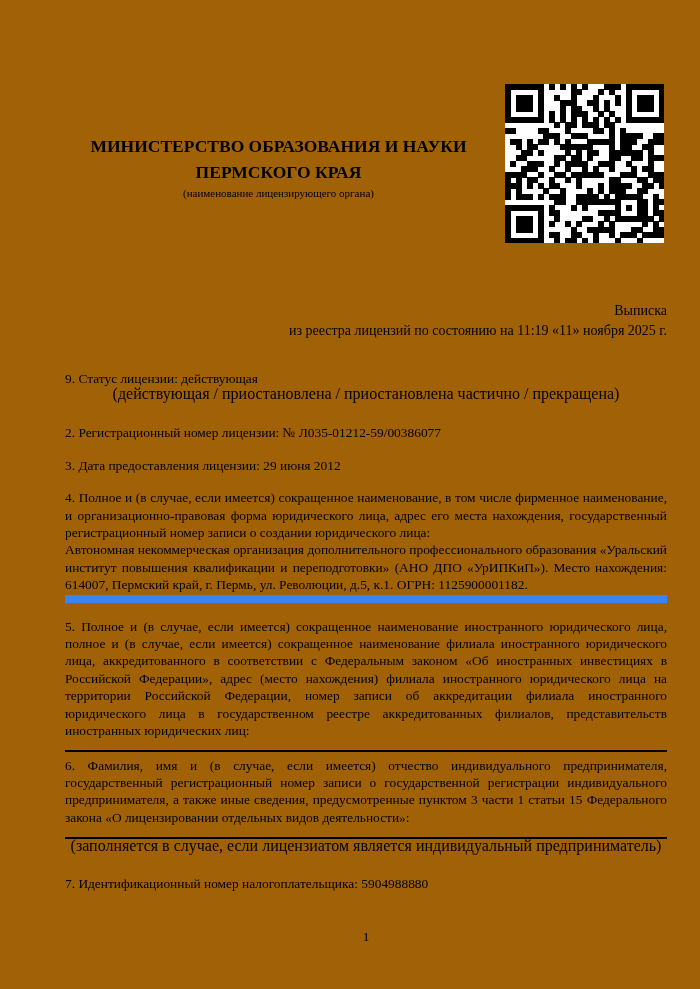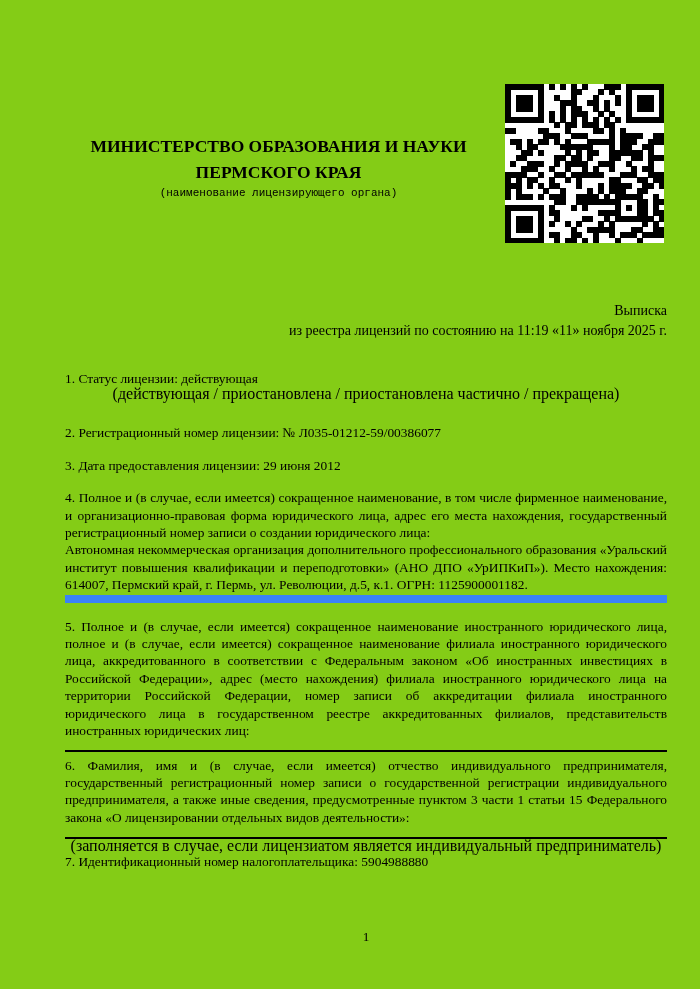--- a/index.html
+++ b/index.html
@@ -1,47 +1,47 @@
 <!DOCTYPE html>
 <html><head>
 <meta charset="utf-8">
 <style>
   * { margin:0; padding:0; box-sizing:border-box; }
   html, body { background:#ffffff; }
   .page {
     position:relative;
     width:700px; height:989px;
-    background:#84cc16; color:#000000;
+    background:#a16207; color:#000000;
     font-family:"Liberation Serif", serif;
     font-size:13.4px; line-height:17.4px;
     padding:0 33px 0 65px;
     overflow:hidden;
   }
   .ministry { margin-top:133px; width:427px; text-align:center; }
   .ministry-line { font-weight:bold; font-size:17.5px; line-height:26px; }
-  .ministry-caption { font-size:11px; line-height:16px;font-family:Liberation Mono, monospace; }
+  .ministry-caption { font-size:11px; line-height:16px; }
   .qr {
     position:absolute; top:84px; left:505px;
     width:159px; height:159px;
   }
   .qr svg { display:block; width:159px; height:159px; shape-rendering:crispEdges; }
   .doc-title { margin-top:100px; text-align:right; font-size:14px; line-height:20px; }
   .caption { font-size:16px; line-height:14px; text-align:center; }
   .para { text-align:justify; }
   .field-1 { margin-top:29px; }
   .field-2 { margin-top:23px; }
   .field-3 { margin-top:15px; }
   .field-4 { margin-top:15px; border-bottom:8px solid #3b82f6; padding-bottom:1px; }
   .caption-4 { margin-top:2px; }
   .field-5 { margin-top:15px; }
   .rule { height:0; border-top:2px solid #000; }
   .rule-5 { margin-top:10px; }
   .field-6 { margin-top:5px; }
   .rule-6 { margin-top:11px; }
-  .field-7 { }
+  .field-7 { margin-top:22px; }
   .page-number {
     position:absolute; top:928px; left:65px; width:602px;
     text-align:center; font-size:13.4px;
   }
 </style>
 </head>
 <body>
 
 <div class="page">
 
@@ -469,21 +469,21 @@
         <rect x="109.66" y="153.52" width="6" height="6" fill="#000000"></rect>
         <rect x="131.59" y="153.52" width="6" height="6" fill="#000000"></rect>
       </svg>
     </div>
 
   <div class="doc-title">
     <div>Выписка</div>
     <div>из реестра лицензий по состоянию на 11:19 «11» ноября 2025 г.</div>
   </div>
 
-  <div class="field-1">1. Статус лицензии: действующая</div>
+  <div class="field-1">9. Статус лицензии: действующая</div>
   <div class="caption">(действующая / приостановлена / приостановлена частично / прекращена)</div>
 
   <div class="field-2">2. Регистрационный номер лицензии: № Л035-01212-59/00386077</div>
 
   <div class="field-3">3. Дата предоставления лицензии: 29 июня 2012</div>
 
   <div class="field-4">
     <div class="para">4. Полное и (в случае, если имеется) сокращенное наименование, в том числе фирменное наименование, и организационно-правовая форма юридического лица, адрес его места нахождения, государственный регистрационный номер записи о создании юридического лица:</div>
     <div class="para">Автономная некоммерческая организация дополнительного профессионального образования «Уральский институт повышения квалификации и переподготовки» (АНО ДПО «УрИПКиП»). Место нахождения: 614007, Пермский край, г. Пермь, ул. Революции, д.5, к.1. ОГРН: 1125900001182.</div>
   </div>

